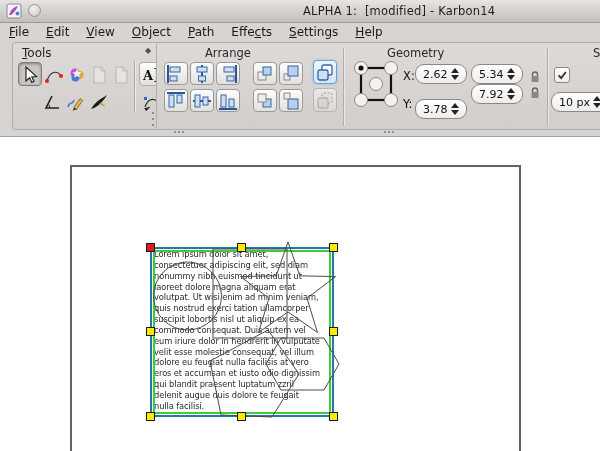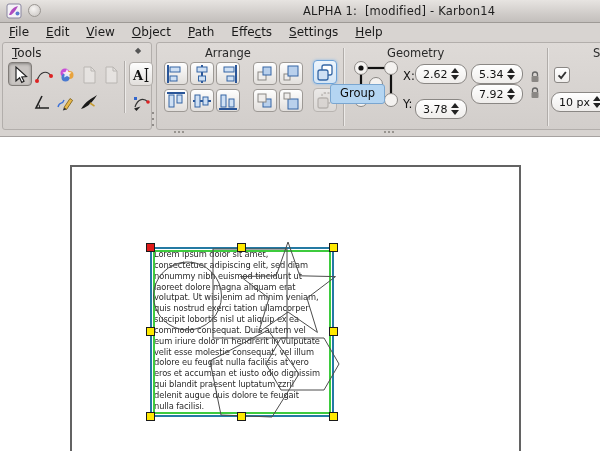--- a/index.html
+++ b/index.html
@@ -35,21 +35,21 @@
   .menu-item u{text-decoration:underline;}
   
   .toolbar-area{
     position:absolute;left:0;top:40px;width:600px;height:96px;
     background:#d7d3d0;border-bottom:1px solid #a6a2a0;
   }
   .panel{
     position:absolute;top:2px;height:88px;border:1px solid #b2aeab;border-radius:3px;
     background:linear-gradient(#dedad7,#d2cecb);box-sizing:border-box;
   }
-  .tools-panel{left:2px;width:150px;}
+  .tools-panel{left:12px;width:150px;}
   .main-toolbar{left:156px;width:460px;}
   .docker-title{position:absolute;left:9px;top:3px;font-size:12px;color:#222;}
   .docker-title u{text-decoration:underline;}
   .collapse-icon{position:absolute;left:132px;top:3px;font-size:8px;color:#555;}
   .section-label{position:absolute;top:3px;font-size:11.5px;color:#2a2a2a;white-space:nowrap;margin-left:40px;}
   .tbtn{
     position:absolute;width:24px;height:24px;border:1px solid #9d9995;border-radius:4px;
     background:linear-gradient(#fefefe,#e2dfdc);box-sizing:border-box;padding:0;
   }
   .tbtn svg{display:block;margin:1px auto 0;}
@@ -369,21 +369,20 @@
       <span class="spinner">
           <i class="up"></i>
           <i class="dn"></i>
         </span>
     </div>
   </div>
 
   <div class="hdots2" style="left:174px"></div>
   <div class="hdots2" style="left:384px"></div>
 
-  <div class="tooltip">Group</div>
 </div>
 
 <div class="canvas">
   <div class="page"></div>
   <div class="lorem">Lorem ipsum dolor sit amet,
 consectetuer adipiscing elit, sed diam
 nonummy nibh euismod tincidunt ut
 laoreet dolore magna aliquam erat
 volutpat. Ut wisi enim ad minim veniam,
 quis nostrud exerci tation ullamcorper

